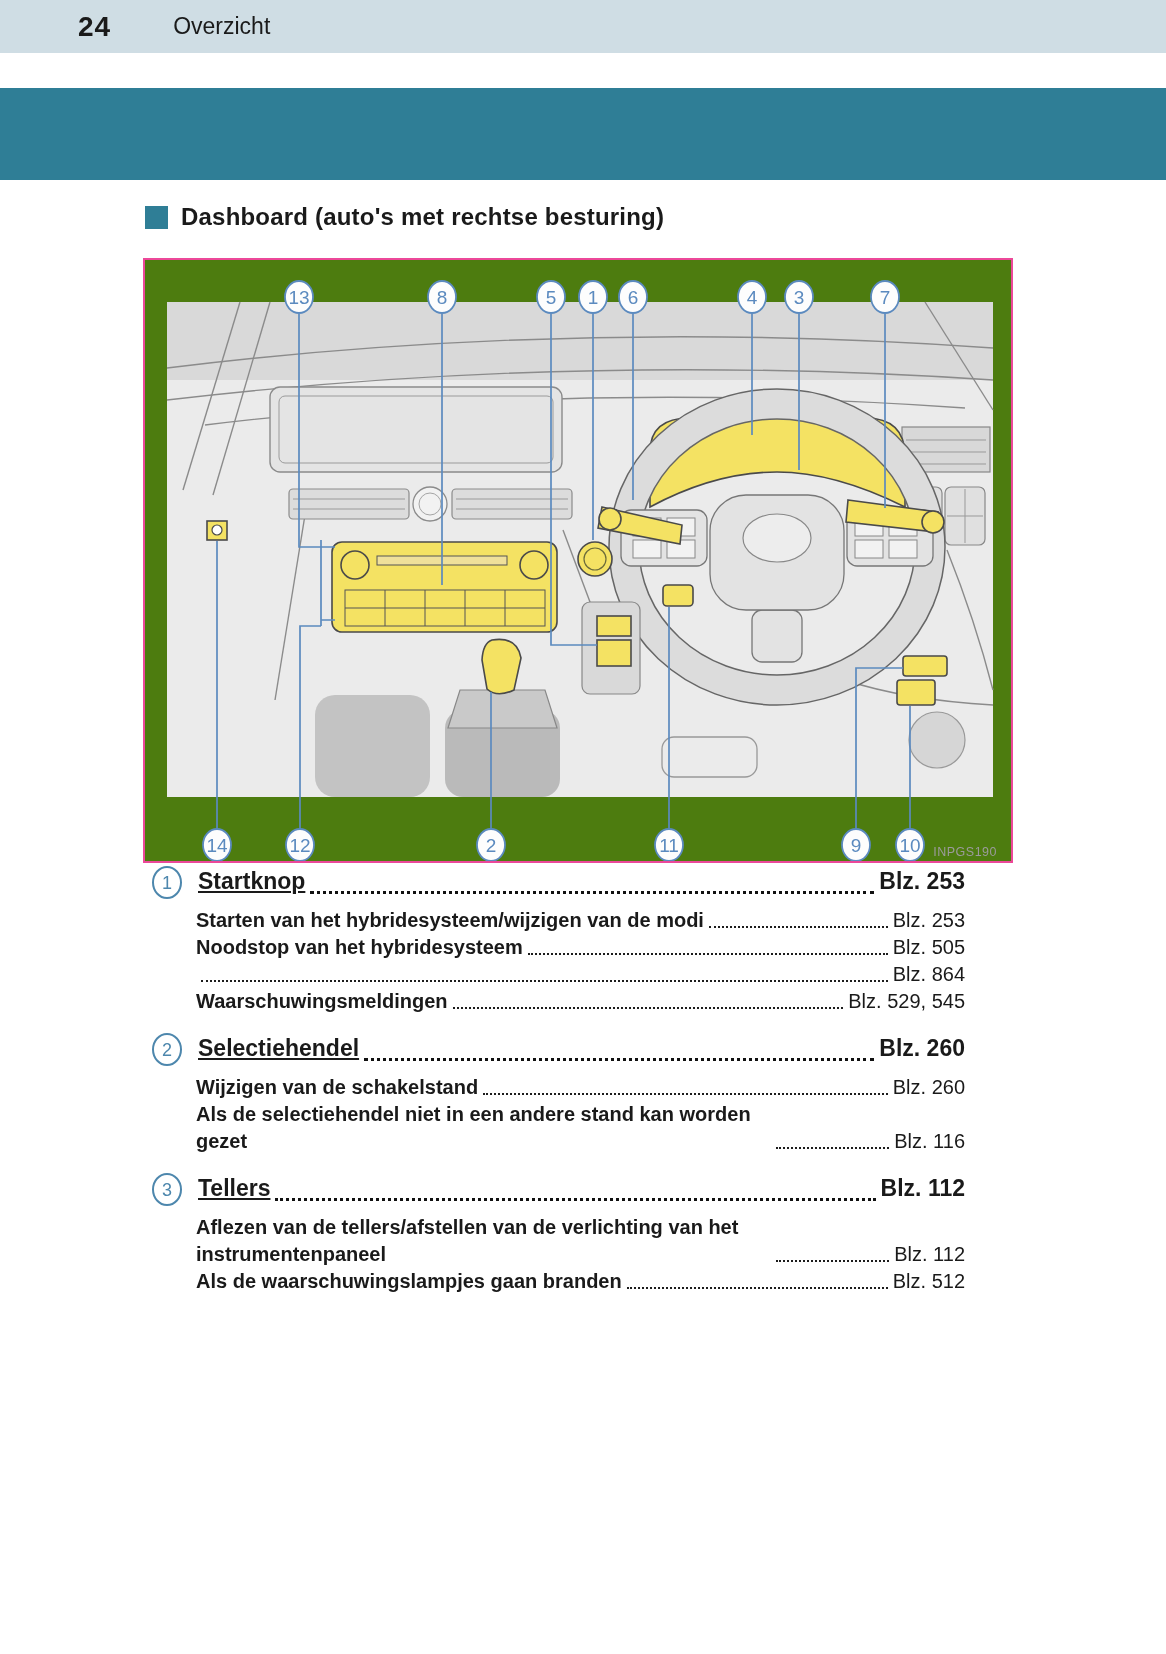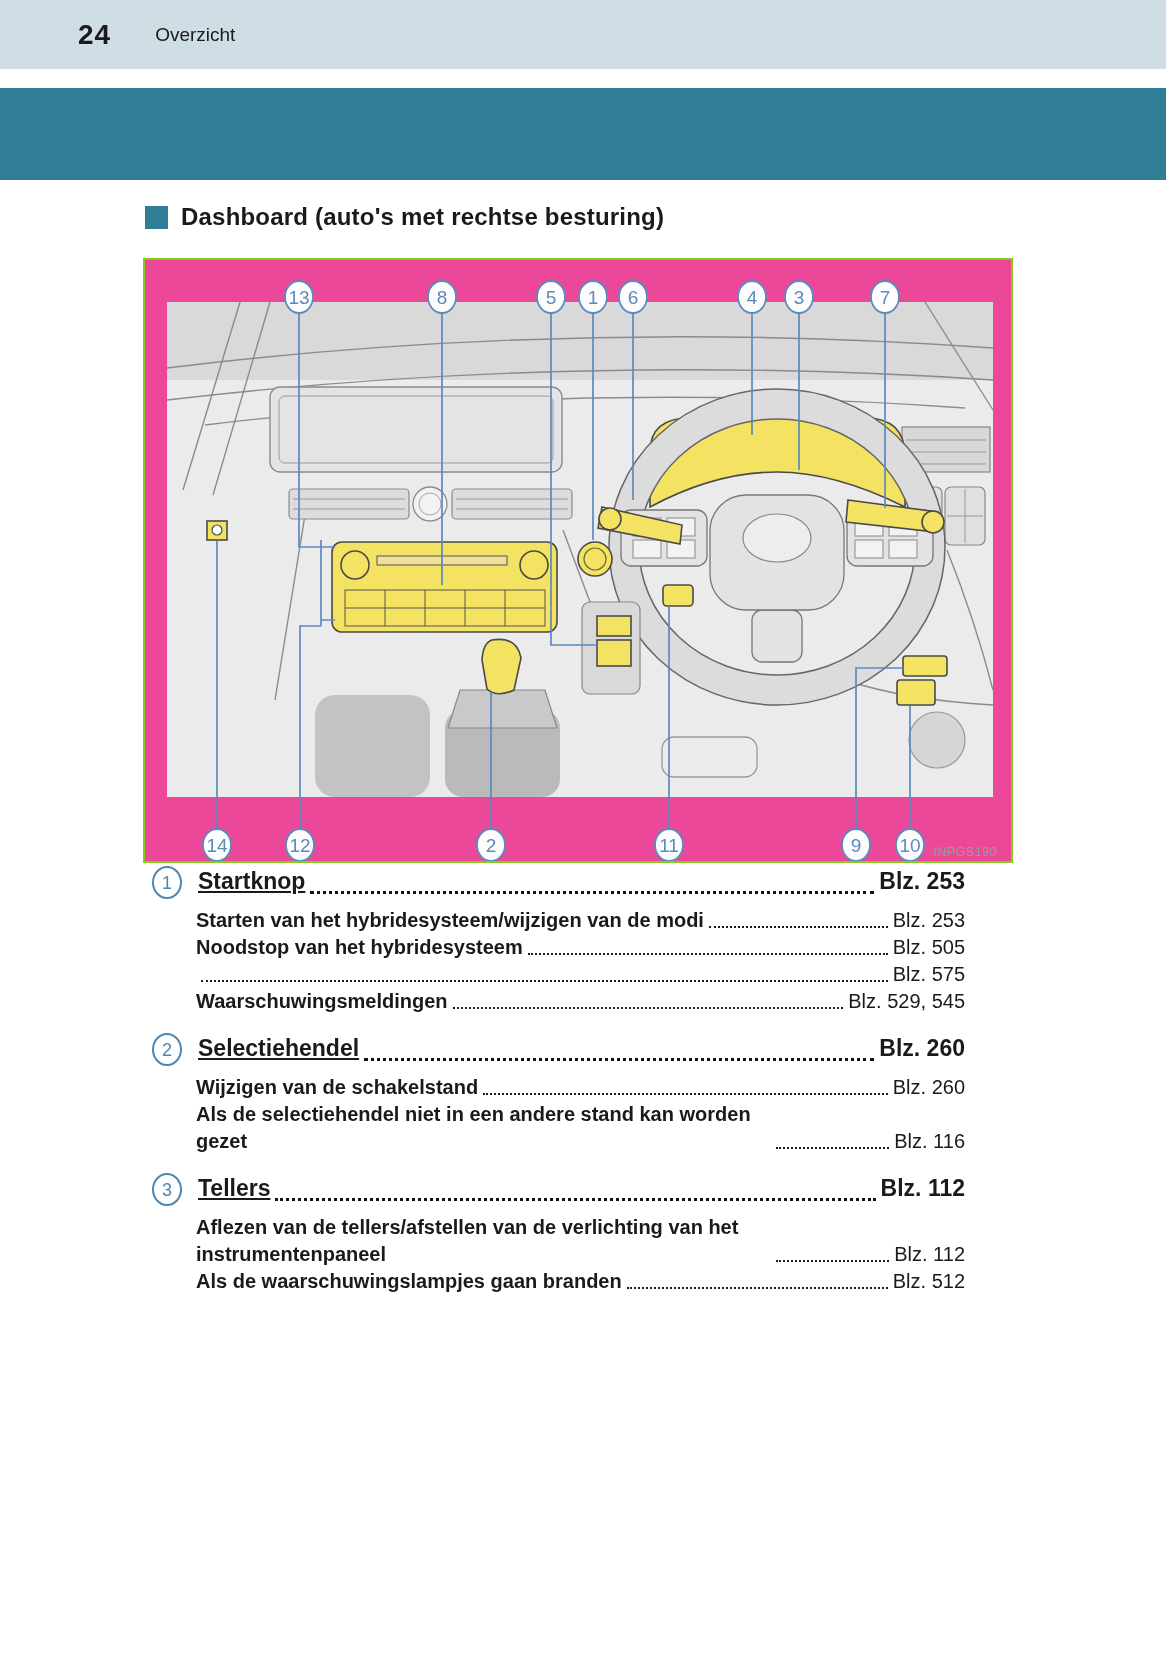--- a/index.html
+++ b/index.html
@@ -1,33 +1,33 @@
 <!DOCTYPE html>
 <html><head>
 <meta charset="utf-8">
 <style>
   html,body{margin:0;padding:0;background:#fff;}
   body{width:1166px;height:1654px;position:relative;overflow:hidden;
        font-family:"Liberation Sans","DejaVu Sans",sans-serif;color:#1a1a1a;}
 
   
-  .page-header{position:absolute;left:0;top:0;width:1166px;height:69px;
+  .page-header{position:absolute;left:0;top:0;width:1166px;height:53px;
                background:#cfdde4;display:flex;align-items:center;}
   .page-num{font-size:28px;font-weight:bold;margin-left:78px;letter-spacing:1px;}
-  .page-section{font-size:19px;margin-left:44px;}
+  .page-section{font-size:23px;margin-left:62px;}
   .chapter-band{position:absolute;left:0;top:88px;width:1166px;height:92px;background:#2f7e96;}
 
   
   .section-heading{position:absolute;left:115px;top:203px;display:flex;align-items:center;margin-left:30px;}
   .section-bullet{width:23px;height:23px;background:#2f7e96;margin-right:13px;flex:0 0 auto;}
   .section-title{font-size:24px;font-weight:bold;letter-spacing:0.2px;}
 
   
   .diagram-box{position:absolute;left:143px;top:258px;width:866px;height:601px;
-               border:2px solid #84cc16;background:#ec4899;}
+               border:2px solid #ec4899;background:#4d7c0f;}
   .diagram-box svg{display:block;width:100%;height:100%;}
   .art-line{stroke:#8b8b8b;stroke-width:1.4;fill:none;}
   .yellow{fill:#f4e263;stroke:#4a4a4a;stroke-width:1.6;}
   .blue-line{stroke:#5b8abf;stroke-width:1.7;fill:none;}
   .callout-ellipse{fill:#fdfdfd;stroke:#5b8abf;stroke-width:1.8;}
   .callout-num{fill:#5b8abf;font-size:19px;text-anchor:middle;
                font-family:"Liberation Sans","DejaVu Sans",sans-serif;}
 
   
   .toc{position:absolute;left:152px;top:866px;width:813px;}
@@ -257,21 +257,21 @@
       <span class="leader"></span>
       <span class="sub-pageref">Blz. 253</span>
     </div>
     <div class="toc-sub">
       <span class="sub-text">Noodstop van het hybridesysteem</span>
       <span class="leader"></span>
       <span class="sub-pageref">Blz. 505</span>
     </div>
     <div class="toc-sub">
       <span class="leader"></span>
-      <span class="sub-pageref">Blz. 575</span>
+      <span class="sub-pageref">Blz. 864</span>
     </div>
     <div class="toc-sub">
       <span class="sub-text">Waarschuwingsmeldingen</span>
       <span class="leader"></span>
       <span class="sub-pageref">Blz. 529, 545</span>
     </div>
   </div>
 
   <div class="toc-item">
     <div class="toc-heading">

